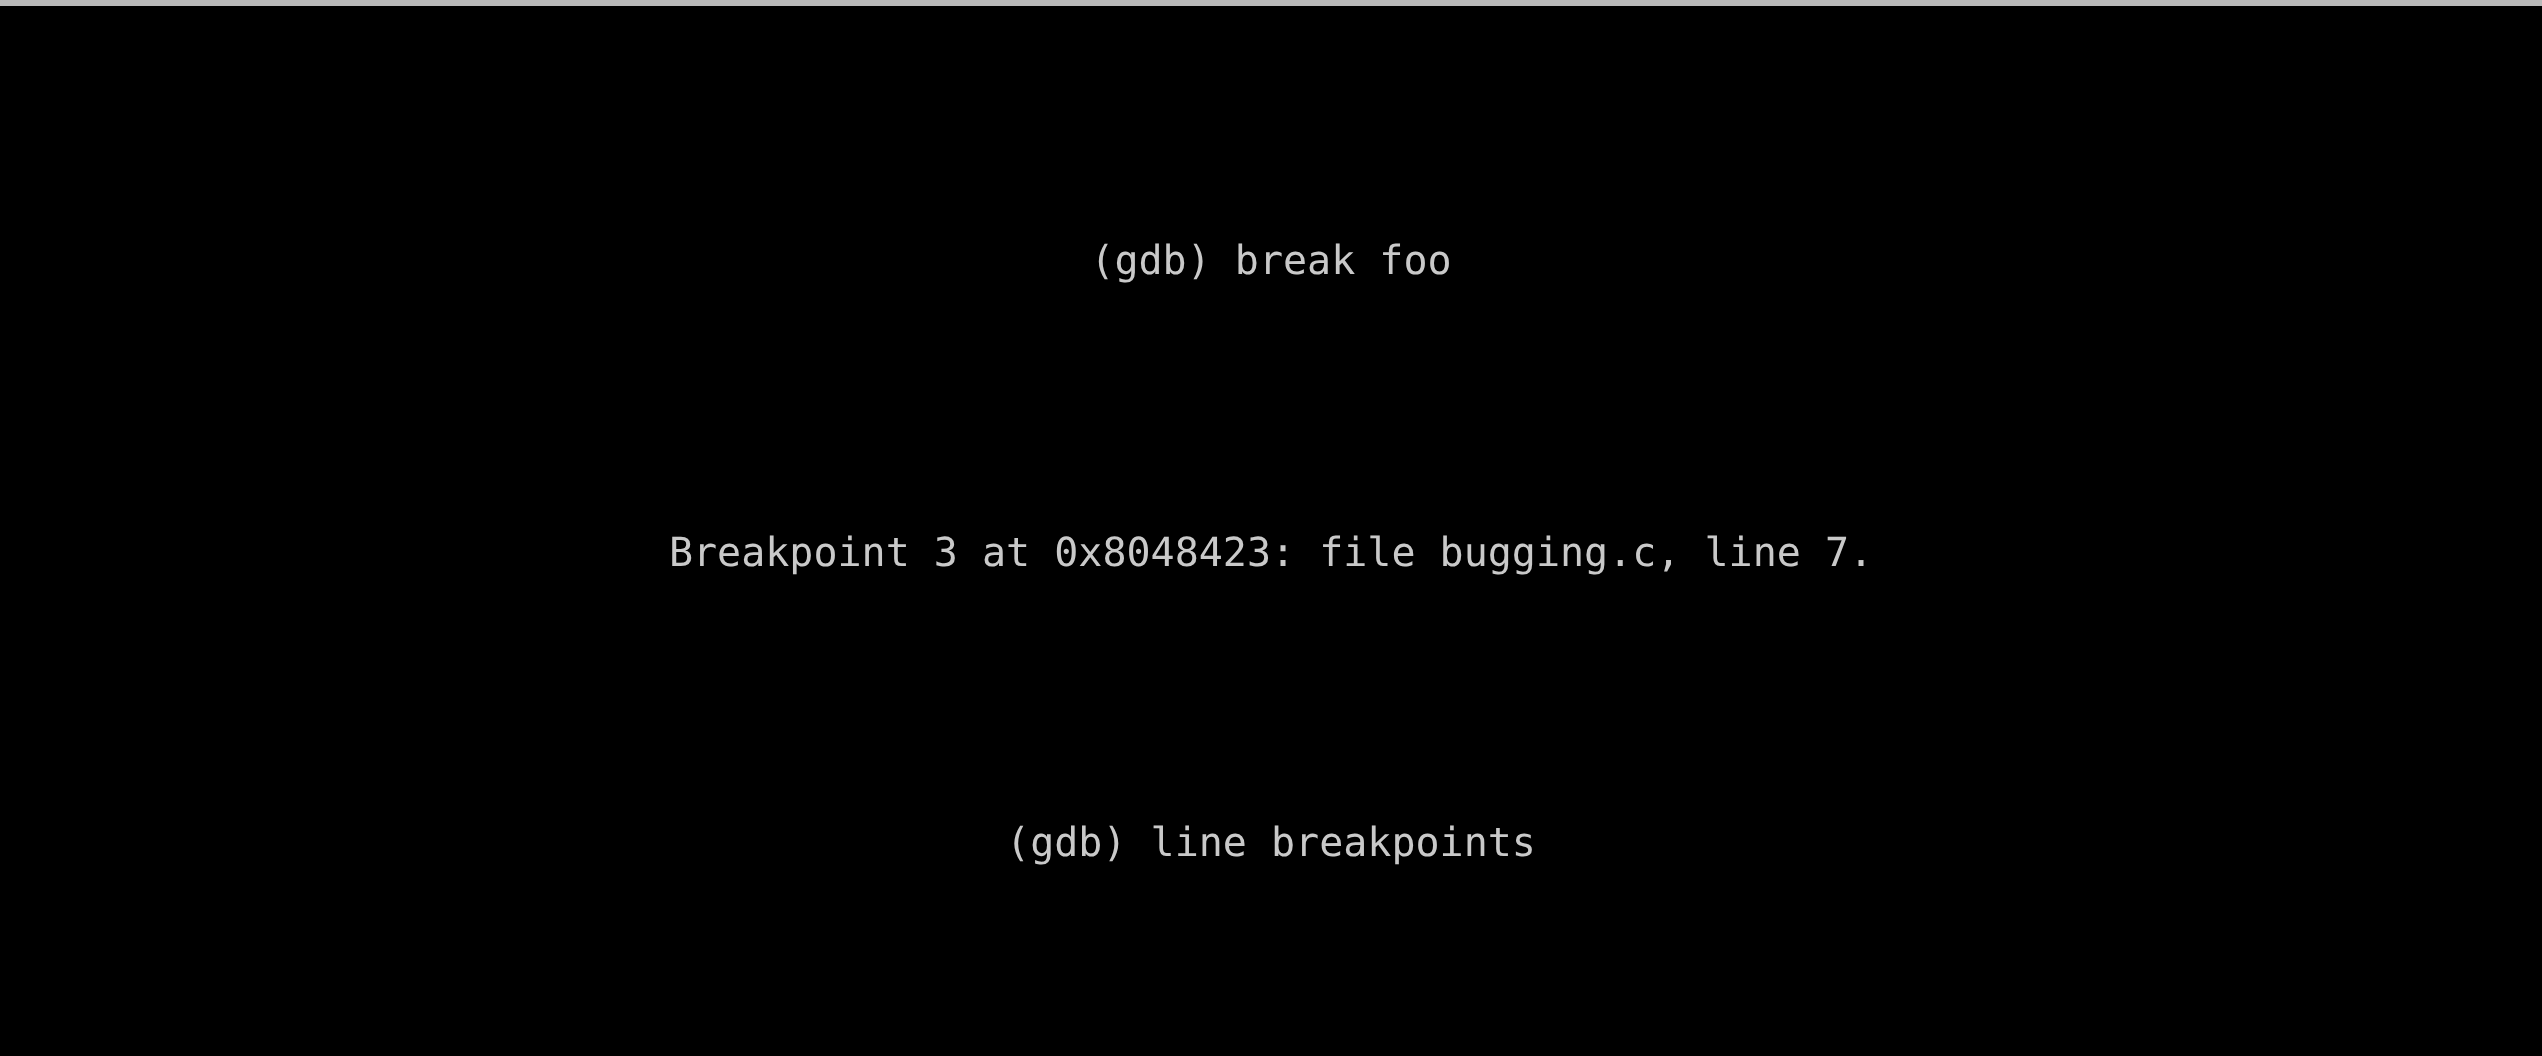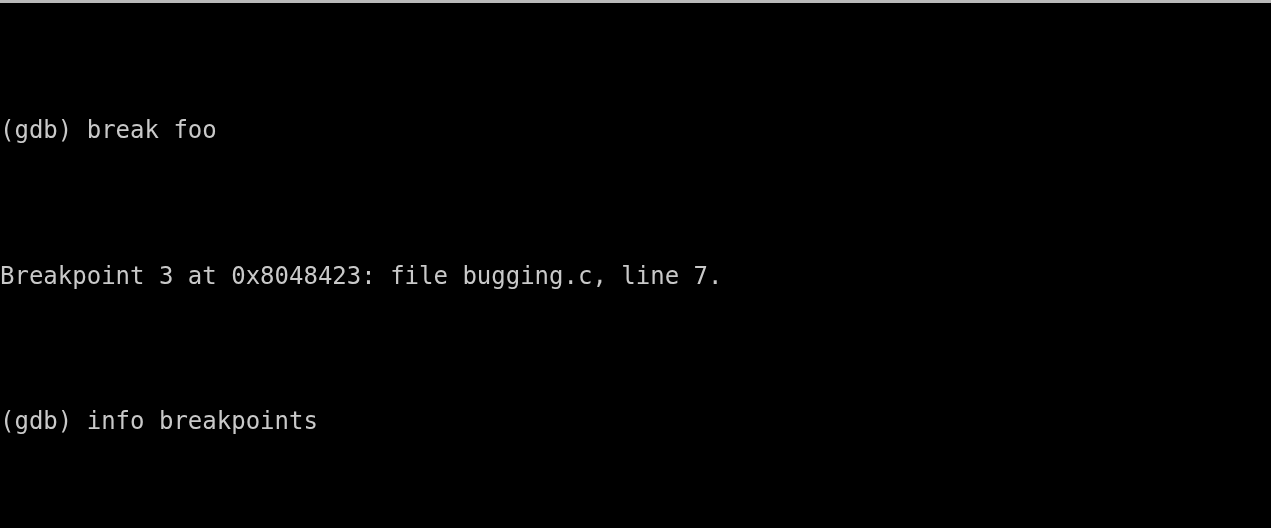--- a/index.html
+++ b/index.html
@@ -25,26 +25,27 @@
     background: #b9b9b9;
   }
   #screen {
     position: absolute;
     top: 3px;
     left: 0;
     width: 1271px;
     height: 525px;
     padding: 0;
     font-family: "DejaVu Sans Mono", "Liberation Mono", monospace;
-    font-size: 24px;
+    font-size: 20px;
     line-height: 36.4px;
     letter-spacing: 0px;
     color: #c9c9c9;
     white-space: pre;
     font-weight: 400;
+    text-align: center;
     -webkit-font-smoothing: antialiased;
   }
   .line {
     height: 36.4px;
     white-space: pre;
     position: relative;
   }
 </style>
 </head>
 <body>
@@ -52,21 +53,21 @@
 <div id="terminal">
 
   <div id="top-border"></div>
 
   <div id="screen">
 
     <div class="line">(gdb) break foo</div>
 
     <div class="line">Breakpoint 3 at 0x8048423: file bugging.c, line 7.</div>
 
-    <div class="line">(gdb) info breakpoints</div>
+    <div class="line">(gdb) line breakpoints</div>
 
     
 
     
 
     
 
     
 
     

